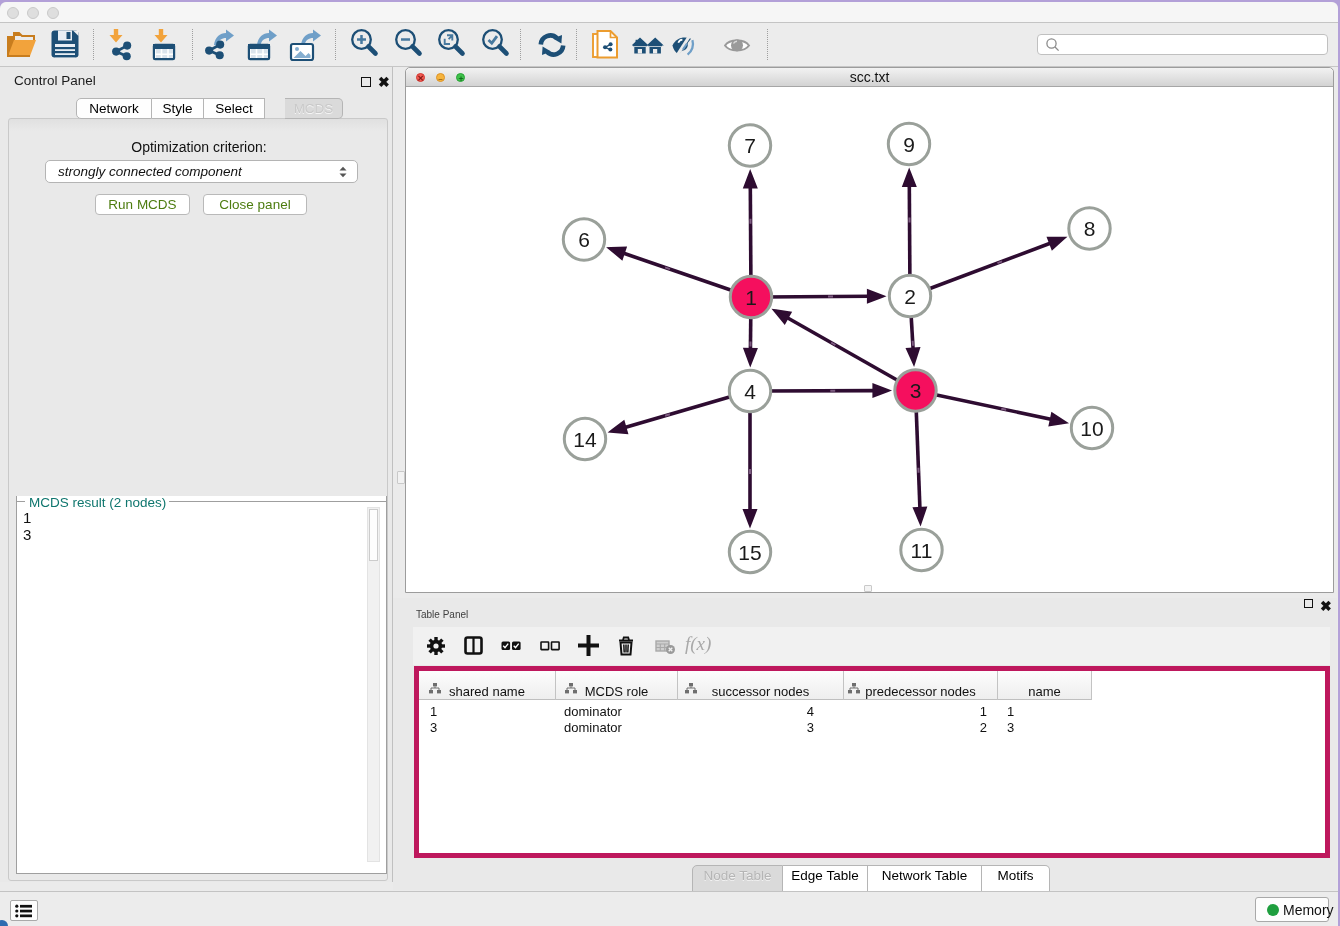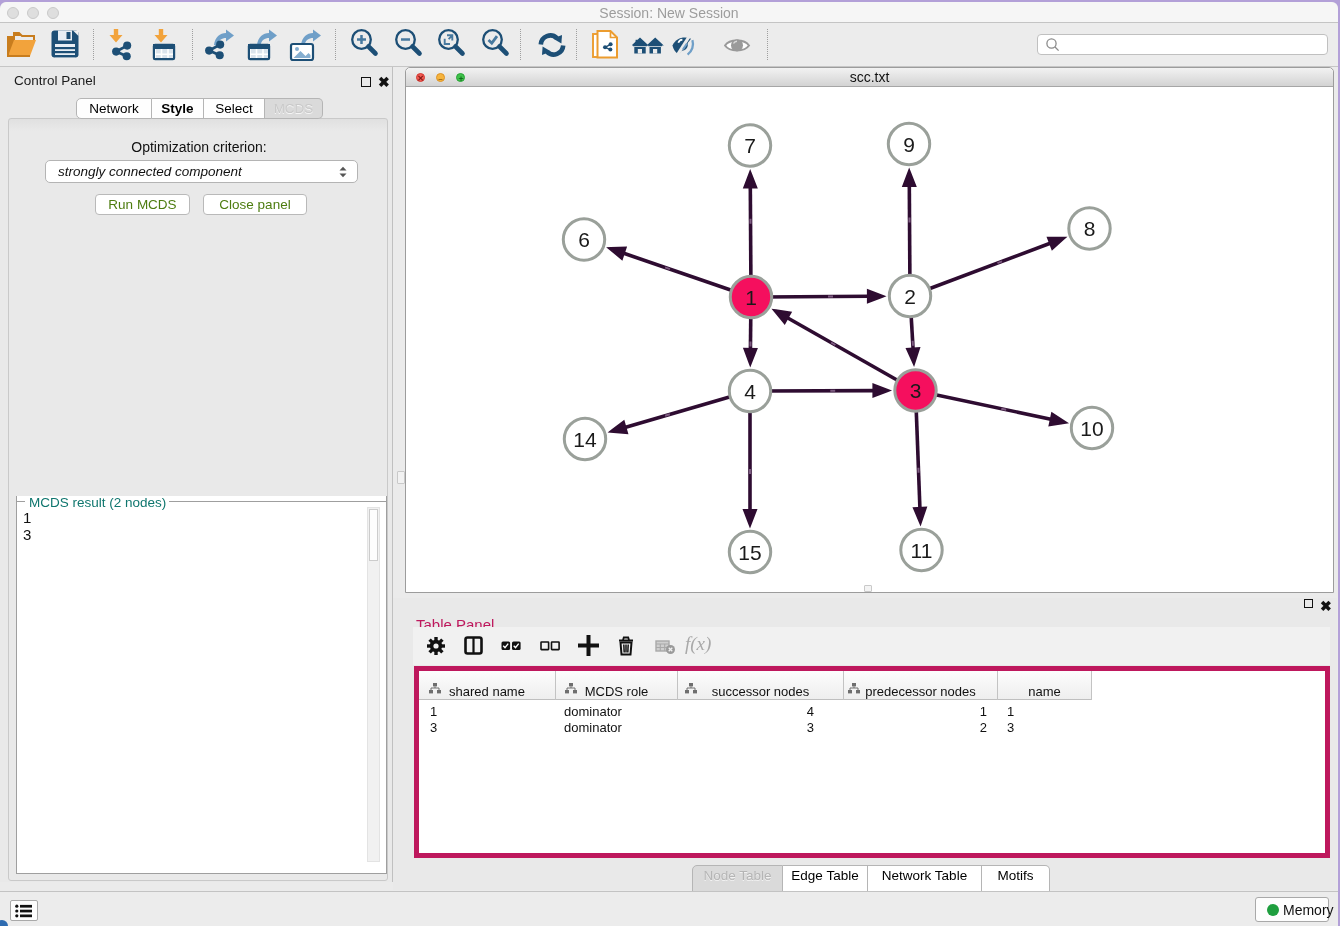--- a/index.html
+++ b/index.html
@@ -36,21 +36,21 @@
 #mcds-text { position:absolute; left:6px; top:14px; font-size:15px; color:#111; line-height:16.5px; }
 #mcds-scroll { position:absolute; right:6px; top:11px; width:13px; height:355px; background:#f1f1f1; border:1px solid #e3e3e3; }
 
 #netwin { position:absolute; left:405px; top:65px; width:929px; height:526px; border:1px solid #9c9c9c; border-radius:5px 5px 0 0; background:#fff; }
 #net-titlebar { position:absolute; left:0; top:0; width:100%; height:19px; background:linear-gradient(#f2f2f2, #d3d3d3); border-bottom:1px solid #a6a6a6; border-radius:5px 5px 0 0; }
 #net-title { position:absolute; left:0; top:1px; width:100%; text-align:center; font-size:14px; color:#111; }
 .mac { position:absolute; top:5px; width:9px; height:9px; border-radius:50%; font-size:8px; line-height:9px; text-align:center; font-weight:bold; }
 #net-canvas { position:absolute; left:0; top:20px; width:927px; height:503px; background:#fff; overflow:hidden; }
 
 #tpanel { position:absolute; left:393px; top:596px; width:944px; height:292px; background:#e9e9e9; }
-#tpanel .t { position:absolute; left:23px; top:18px; font-size:15px; color:#be185d; }
+#tpanel .t { position:absolute; left:23px; top:11px; font-size:10px; color:#404040; }
 #t-toolbar { position:absolute; left:20px; top:29px; width:917px; height:38px; background:#f1f1f1; }
 #t-box { position:absolute; left:21px; top:68px; width:916px; height:192px; background:#fff; border:5px solid #be185d; }
 #t-header { position:absolute; left:0; top:0; width:673px; height:29px; background:linear-gradient(#fdfdfd,#eeeeee); border-bottom:1px solid #bfbfbf; font-size:13px; color:#111; }
 .th { position:absolute; top:0; height:29px; border-right:1px solid #c3c3c3; text-align:center; line-height:41px; }
 .trow { position:absolute; font-size:13px; color:#111; height:16px; line-height:16px; }
 .tc { position:absolute; }
 
 #btabs { position:absolute; left:299px; top:267px; height:20px; display:flex; }
 .btab { height:36px; border:1px solid #b5b5b5; border-left:none; background:#fff; font-size:13.5px; color:#000; line-height:19px; padding:0; text-align:center; }
 .btab.first { border-left:1px solid #b5b5b5; border-radius:5px 0 0 5px; background:#dadada; color:#b5b5b5; text-shadow:0 1px 0 #f2f2f2; }
@@ -60,21 +60,20 @@
 #listbtn { position:absolute; left:10px; top:8px; width:28px; height:21px; background:#fdfdfd; border:1px solid #a9a9a9; border-radius:2px; }
 #membtn { position:absolute; left:1255px; top:5px; width:74px; height:25px; background:#fdfdfd; border:1px solid #a9a9a9; border-radius:3px; font-size:14px; color:#111; }
 </style>
 </head>
 <body>
 <div id="appwin">
   <div id="titlebar">
     <div class="tl" style="left:7px;"></div>
     <div class="tl" style="left:27px;"></div>
     <div class="tl" style="left:47px;"></div>
-    <div id="title-text">Session: New Session</div>
   </div>
   <div id="toolbar">
     <div class="sep" style="left:93px;"></div>
       <div class="sep" style="left:192px;"></div>
       <div class="sep" style="left:335px;"></div>
       <div class="sep" style="left:520px;"></div>
       <div class="sep" style="left:576px;"></div>
       <div class="sep" style="left:767px;"></div>
 <svg class="tbi" style="left:6px;top:5px;" width="32" height="33" viewBox="0 0 32 33">
 <path d="M2 8 L2 28 L8 28 L8 5 L13 5 L16 8 Z" fill="#c87d1e"></path>
@@ -234,23 +233,23 @@
   </div>
 
   <div id="cpanel">
     <div id="cpanel-hdr">
       <div class="t">Control Panel</div>
       <div class="winbtn" style="left:361px; top:10px; width:10px; height:10px; border:1.5px solid #111;"></div>
       <div class="winbtn" style="left:378px; font-weight:bold; font-size:14px;">✖</div>
     </div>
     <div id="cp-tabs">
       <div class="cptab first" style="width:76px;">Network</div>
-      <div class="cptab" style="width:52px;font-weight:bold;">Style</div>
+      <div class="cptab" style="width:52px;">Style</div>
       <div class="cptab" style="width:61px;">Select</div>
-      <div class="cptab sel" style="width:58px;">MCDS</div>
+      <div class="cptab sel" style="width:58px;margin-left:20px;">MCDS</div>
     </div>
     <div id="cp-content">
       <div id="opt-label">Optimization criterion:</div>
       <div id="cp-select">strongly connected component
         <svg width="10" height="14" style="position:absolute;right:9px;top:4px;" viewBox="0 0 10 14">
             <path d="M1.5 5.5 L5 1.8 L8.5 5.5 Z" fill="#555"></path>
             <path d="M1.5 8.5 L5 12.2 L8.5 8.5 Z" fill="#555"></path>
           </svg>
       </div>
       <div class="btn" style="left:86px; width:95px;">Run MCDS</div>

